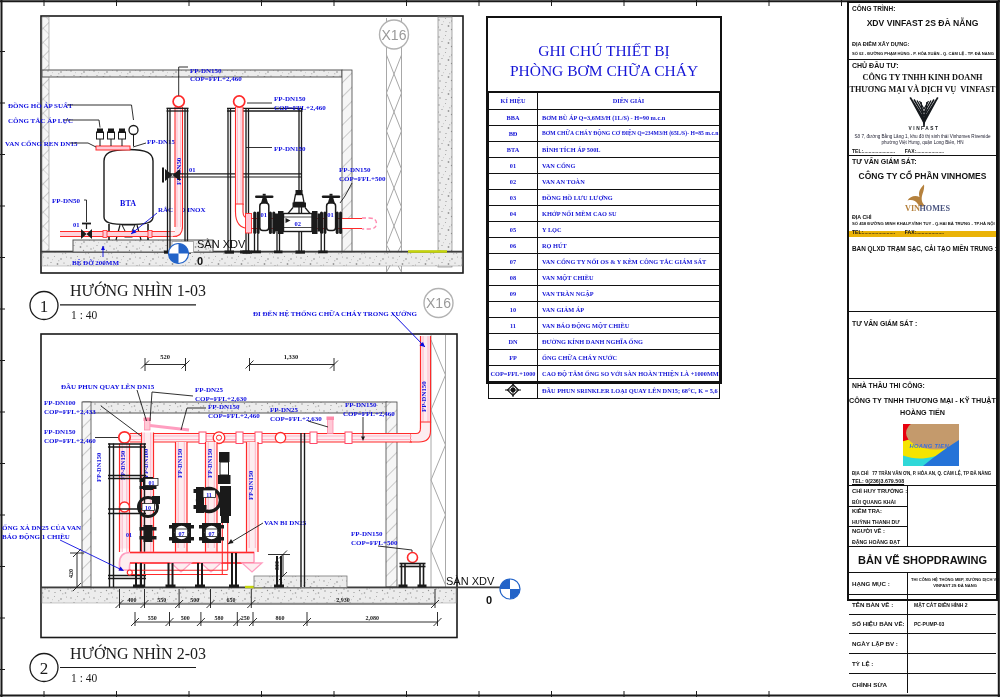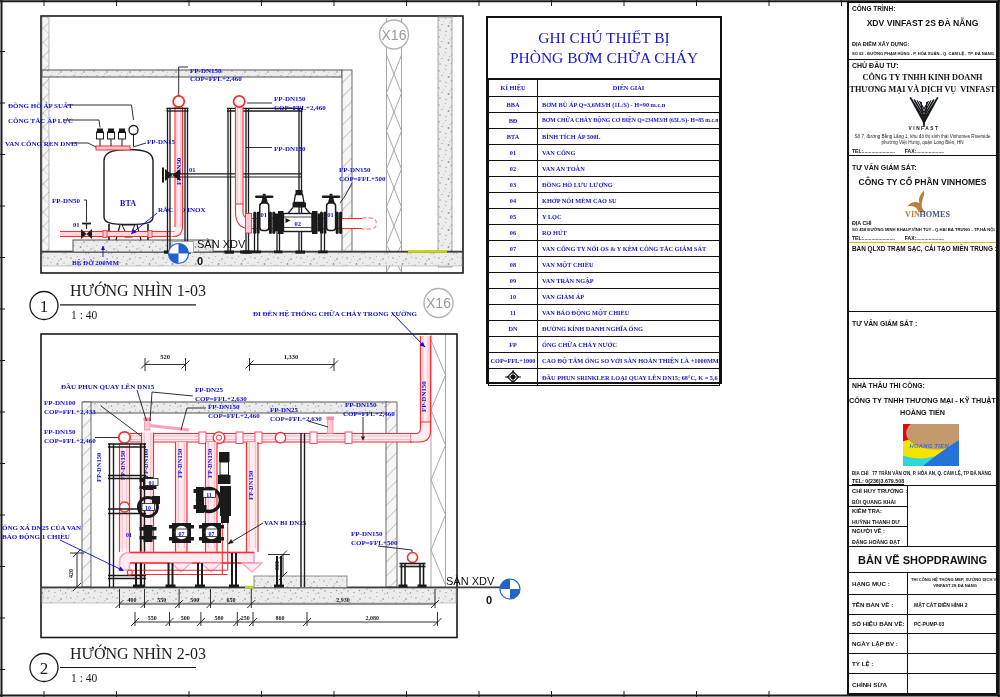--- a/index.html
+++ b/index.html
@@ -708,21 +708,21 @@
 <circle cx="44" cy="667.5" r="14" fill="none" stroke="#1a1a1a" stroke-width="1.3"></circle>
 <text x="44" y="673.5" text-anchor="middle" font-size="17" fill="#1a1a1a" font-family="Liberation Serif">2</text>
 <text x="70" y="659" font-size="16" fill="#1a1a1a" font-family="Liberation Serif">HƯỚNG NHÌN 2-03</text>
 <line x1="60" y1="667.5" x2="196" y2="667.5" stroke="#1a1a1a" stroke-width="1.2"></line>
 <text x="71" y="681.5" font-size="11.5" fill="#1a1a1a" font-family="Liberation Serif">1 : 40</text>
 </g>
 </svg>
 
 <div id="table" class="abs ser" style="left:486px;top:16px;width:236px;height:368px;border:2px solid #111;box-sizing:border-box;">
 
-<div style="height:59.5px;border-bottom:1px solid #111;display:flex;flex-direction:column;align-items:center;justify-content:center;color:#1414d6;font-size:15.5px;line-height:20px;text-align:center;">GHI CHÚ THIẾT BỊ<br>PHÒNG BƠM CHỮA CHÁY</div>
+<div style="height:59.5px;border-bottom:1px solid #111;display:flex;flex-direction:column;align-items:center;justify-content:center;color:#1414d6;font-size:15.5px;line-height:20px;text-align:center;margin-top:13px;">GHI CHÚ THIẾT BỊ<br>PHÒNG BƠM CHỮA CHÁY</div>
 
 <table style="border-collapse:collapse;width:100%;table-layout:fixed;color:#1414d6;font-weight:bold;font-size:6.3px;white-space:nowrap;">
 <colgroup>
         <col style="width:49px">
         <col>
       </colgroup>
 <tbody>
         <tr style="height:17px;">
           <td style="border:1px solid #111;text-align:center;">KÍ HIỆU</td>
           <td style="border:1px solid #111;text-align:center;">DIỄN GIẢI</td>
@@ -803,21 +803,21 @@
               <path d="M8 1.5 L13.5 7 L8 12.5 L2.5 7 Z" fill="none" stroke="#111" stroke-width="1.2"></path>
               <circle cx="8" cy="7" r="2.4" fill="#111"></circle>
             </svg>
 </td>
           <td style="border:1px solid #111;padding-left:4px;overflow:hidden;">ĐẦU PHUN SRINKLER LOẠI QUAY LÊN DN15; 68°C, K = 5,6 US</td>
         </tr>
 </tbody>
     </table>
 </div>
 
-<div id="tblock" class="abs san" style="left:847px;top:1px;width:151px;height:694px;border:2px solid #111;box-sizing:border-box;color:#111;white-space:nowrap;">
+<div id="tblock" class="abs san" style="left:847px;top:1px;width:151px;height:600px;border:2px solid #111;box-sizing:border-box;color:#111;white-space:nowrap;">
 
 <div class="abs" style="left:0;top:0;width:100%;height:57px;border-bottom:1px solid #111;box-sizing:border-box;">
 <div class="abs" style="left:3px;top:2px;font-size:6.5px;font-weight:bold;">CÔNG TRÌNH:</div>
 <div class="abs" style="left:0;top:15px;width:100%;text-align:center;font-size:8.6px;font-weight:bold;">XDV VINFAST 2S ĐÀ NẴNG</div>
 <div class="abs" style="left:3px;top:38px;font-size:5.5px;font-weight:bold;">ĐỊA ĐIỂM XÂY DỰNG:</div>
 <div class="abs" style="left:3px;top:48px;font-size:4.1px;font-weight:bold;">SỐ 02 - ĐƯỜNG PHẠM HÙNG - P. HÒA XUÂN - Q. CẨM LỆ - TP. ĐÀ NẴNG</div>
 </div>
 
 <div class="abs" style="left:0;top:57px;width:100%;height:96px;border-bottom:1px solid #111;box-sizing:border-box;padding-left:36px;">
 <div class="abs" style="left:3px;top:2px;font-size:7px;font-weight:bold;">CHỦ ĐẦU TƯ:</div>
@@ -828,21 +828,21 @@
 <path d="M6 2.5 L16 19 L26 2.5" fill="none" stroke="#15191d" stroke-width="1.5"></path>
 <path d="M9 3.5 L16 15.5 L23 3.5" fill="none" stroke="#15191d" stroke-width="1.4"></path>
 <path d="M11.5 4 L16 12 L20.5 4" fill="none" stroke="#15191d" stroke-width="1.2"></path>
 <path d="M13 5 L16 26 L19 5 L16 30 Z" fill="#15191d" stroke="#15191d" stroke-width="1"></path>
 <text x="16" y="33" text-anchor="middle" font-size="4.8" font-weight="bold" letter-spacing="1.5" fill="#15191d" font-family="Liberation Sans">VINFAST</text>
 </svg>
 <div class="abs" style="left:0;top:74px;width:100%;text-align:center;font-size:4.6px;line-height:5.5px;color:#223;">Số 7, đường Bằng Lăng 1, khu đô thị sinh thái Vinhomes Riverside<br>phường Việt Hưng, quận Long Biên, HN</div>
 <div class="abs" style="left:3px;top:88px;width:140px;font-size:5px;font-weight:bold;">TEL:.......................&nbsp;&nbsp;&nbsp;&nbsp;&nbsp;&nbsp;&nbsp;FAX:....................</div>
 </div>
 
-<div class="abs" style="left:0;top:159px;width:100%;height:81px;border-bottom:1px solid #eab308;box-sizing:border-box;">
+<div class="abs" style="left:0;top:153px;width:100%;height:81px;border-bottom:6px solid #eab308;box-sizing:border-box;">
 <div class="abs" style="left:3px;top:2px;font-size:7px;font-weight:bold;">TƯ VẤN GIÁM SÁT:</div>
 <div class="abs" style="left:0;top:15px;width:100%;text-align:center;font-size:8.5px;font-weight:bold;">CÔNG TY CỔ PHẦN VINHOMES</div>
 
 <svg class="abs" style="left:48px;top:28px;" width="58" height="30" viewBox="0 0 58 30">
 <path d="M27 0.5 C23 4.5 21 8.5 22.5 13 C18 11 13 12.5 10.5 16.5 C15 15.3 18.7 16.5 20.8 20 C22.5 22.8 26 23.3 28 21.5 C24.5 19 24 14.5 25.5 10 C26.8 6.5 27.5 3 27 0.5 Z" fill="#b5813d"></path>
 <text x="8" y="27" font-size="8.2" font-weight="bold" fill="#b5813d" font-family="Liberation Serif">VIN</text>
 <text x="22.5" y="27" font-size="8.2" font-weight="bold" fill="#4a5580" font-family="Liberation Serif">HOMES</text>
 </svg>
 <div class="abs" style="left:3px;top:58px;font-size:5.3px;font-weight:bold;">ĐỊA CHỈ</div>
 <div class="abs" style="left:3px;top:65px;font-size:4.2px;font-weight:bold;">SỐ 458 ĐƯỜNG MINH KHAI-P.VĨNH TUY - Q.HAI BÀ TRƯNG - TP.HÀ NỘI</div>

